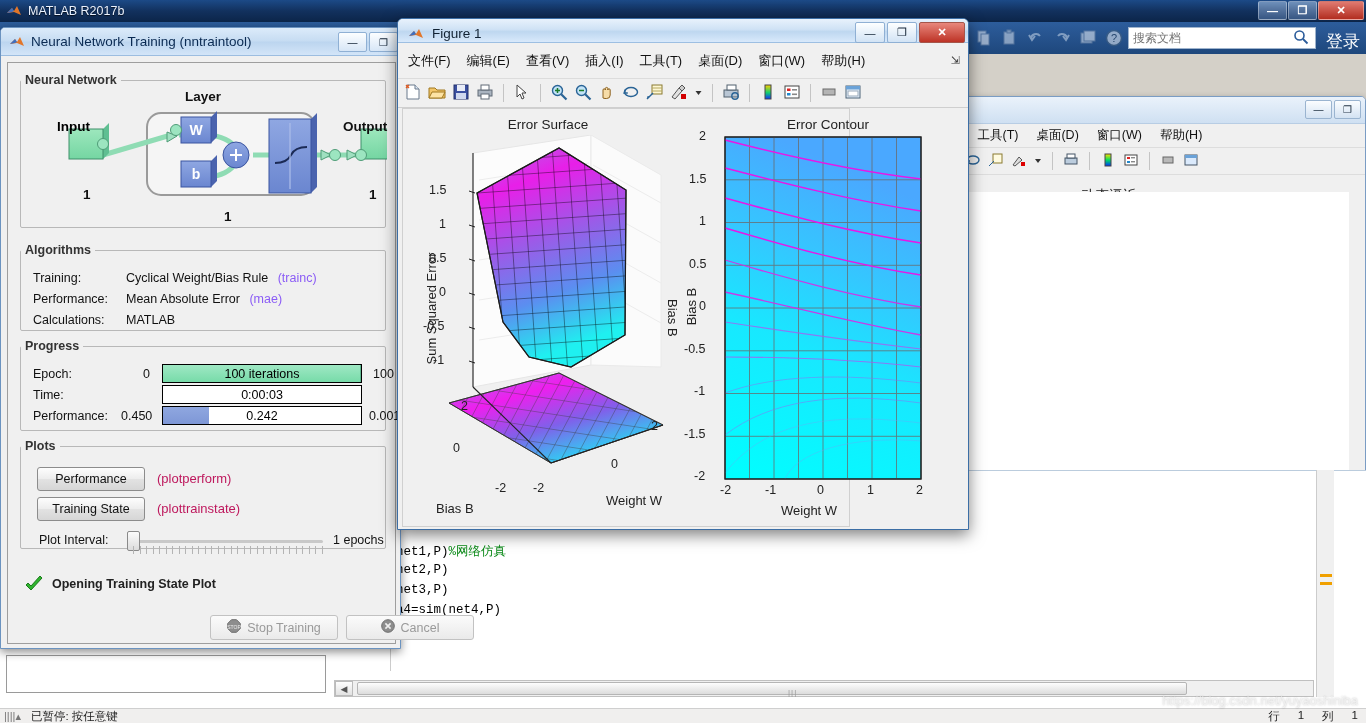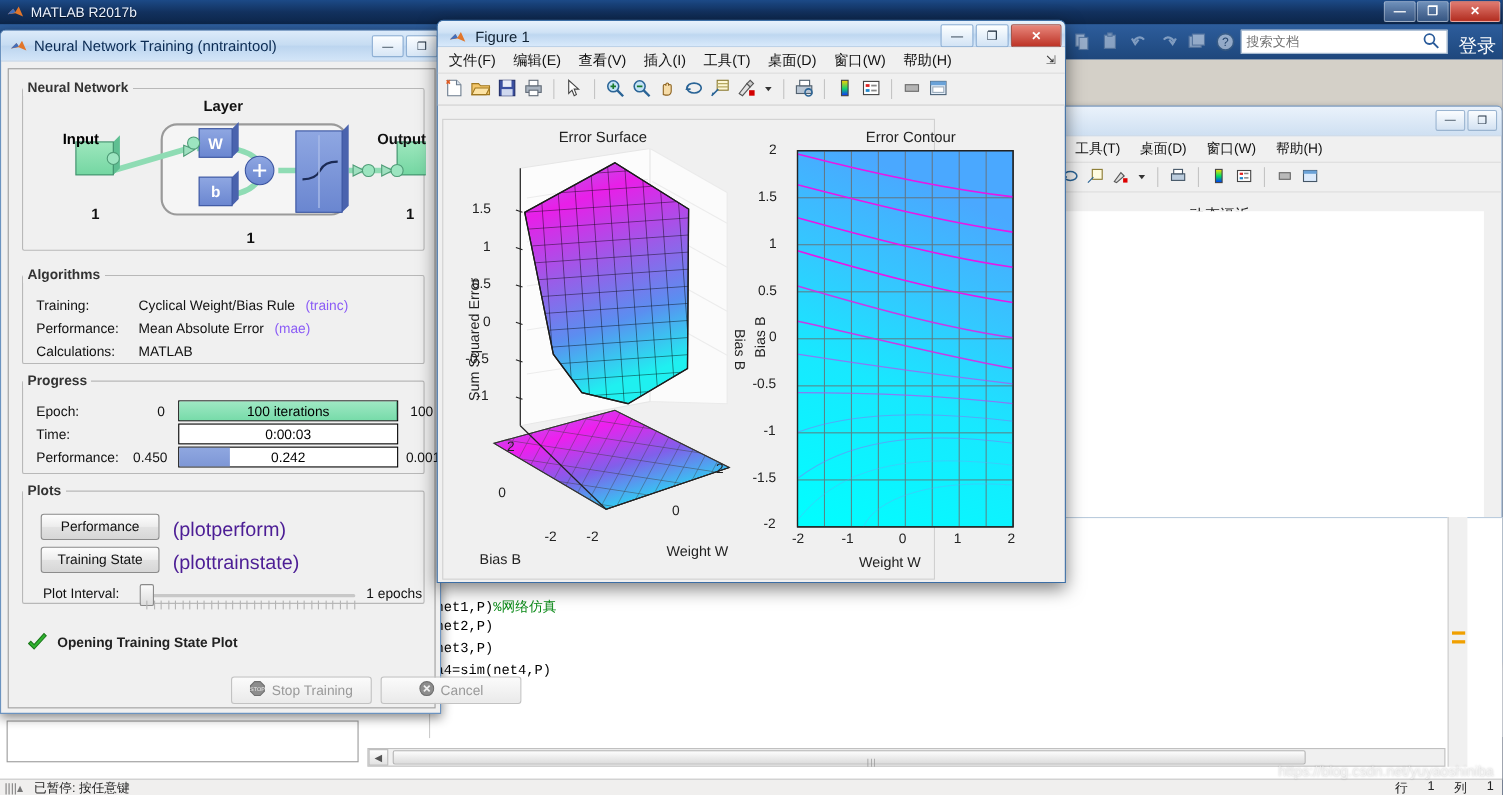--- a/index.html
+++ b/index.html
@@ -234,21 +234,21 @@
   }
   .prog-text { position:relative; font-size:12.5px; color:#000; z-index:2; }
 
   .plot-btn {
     position:absolute; width:108px; height:24px;
     background: linear-gradient(to bottom, #fdfdfd 0%, #ededed 48%, #e2e2e2 52%, #d6d6d6 100%);
     border:1px solid #8c8c8c; border-radius:3px;
     font-size:12.5px; color:#111; display:flex; align-items:center; justify-content:center;
     font-family: "Liberation Sans", sans-serif;
   }
-  .plot-paren { position:absolute; color:#4c1d95; font-size:18px; }
+  .plot-paren { position:absolute; color:#be185d; font-size:13px; }
 
   .slider-track {
     position:absolute; height:3px; background:#c8c8c8; border-radius:2px;
   }
   .slider-knob {
     position:absolute; width:13px; height:20px; border-radius:2px;
     background: linear-gradient(to bottom, #fbfbfb, #dcdcdc);
     border:1px solid #8a8a8a;
   }
   .slider-ticks {
@@ -285,21 +285,21 @@
     width:30px; height:21px; border:1px solid #8fb0d4; border-radius:2px;
     background: linear-gradient(to bottom, #fdffff, #d2e3f5);
     display:flex; align-items:center; justify-content:center; font-size:11px; color:#123;
   }
   .f1-wb.close {
     width:46px; border-color:#a5564b;
     background: linear-gradient(to bottom, #e8877c, #bd3326);
     color:#fff; font-weight:bold;
   }
   .f1-menubar {
-    height: 24px; background:#f0f0f0; display:flex; align-items:center;
+    height: 36px; background:#f0f0f0; display:flex; align-items:center;
     gap: 16px; padding-left: 10px; font-size: 13px; color:#111;
     border-bottom:1px solid #dcdcdc; position:relative;
   }
   .f1-menu-item { cursor:default; }
   .f1-menu-arrow { position:absolute; right:8px; font-size:11px; color:#333;}
   .f1-toolbar {
     height: 29px; background:#f0f0f0; display:flex; align-items:center;
     gap: 6px; padding-left: 6px; border-bottom:1px solid #cfcfcf;
   }
   .tb-sep { width:1px; height:18px; background:#c4c4c4; margin:0 3px; }

